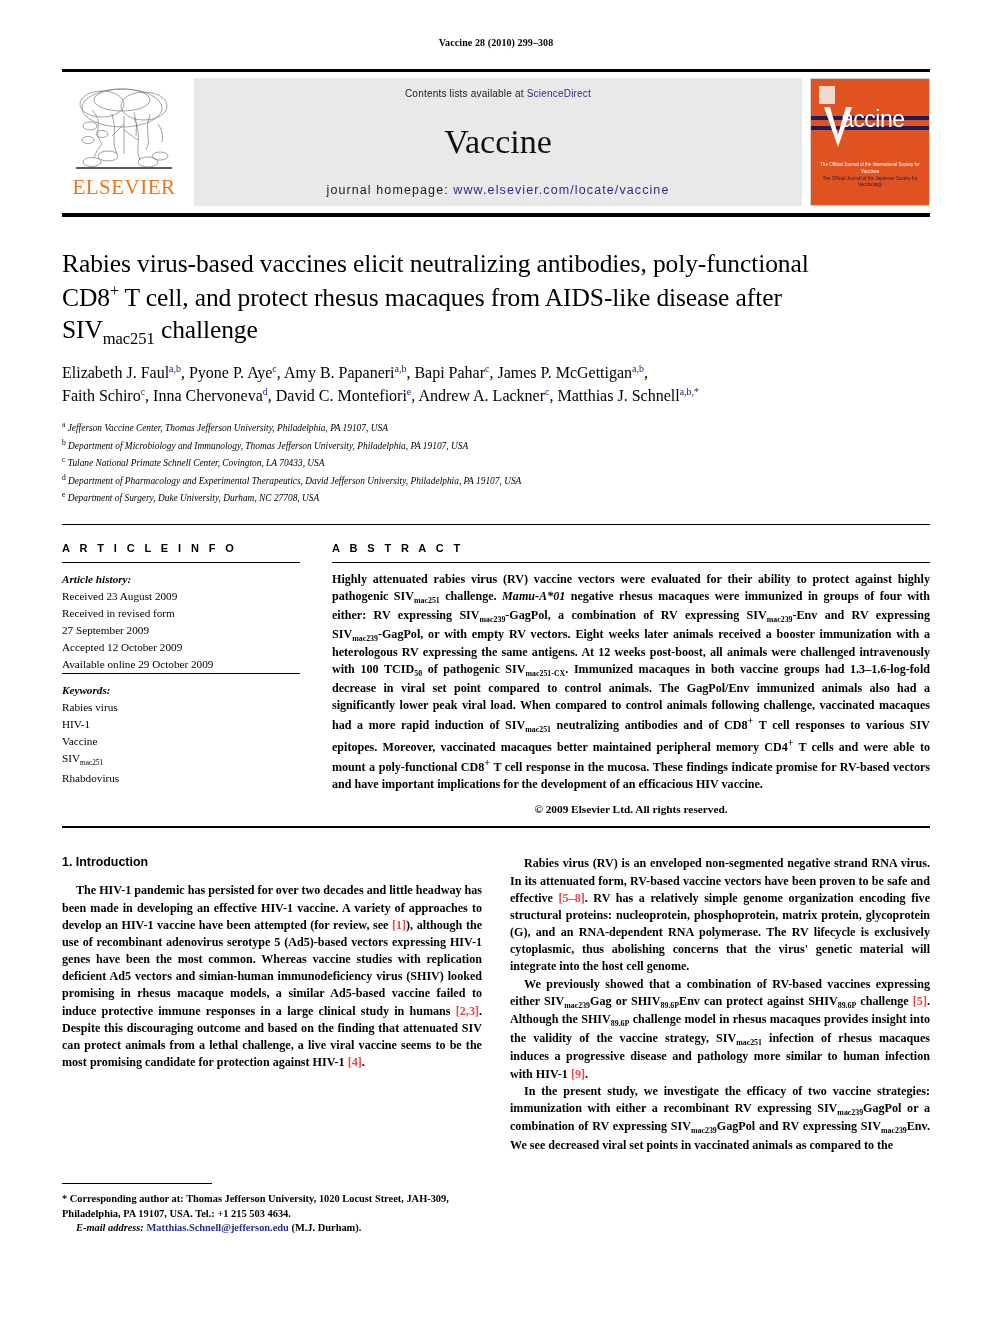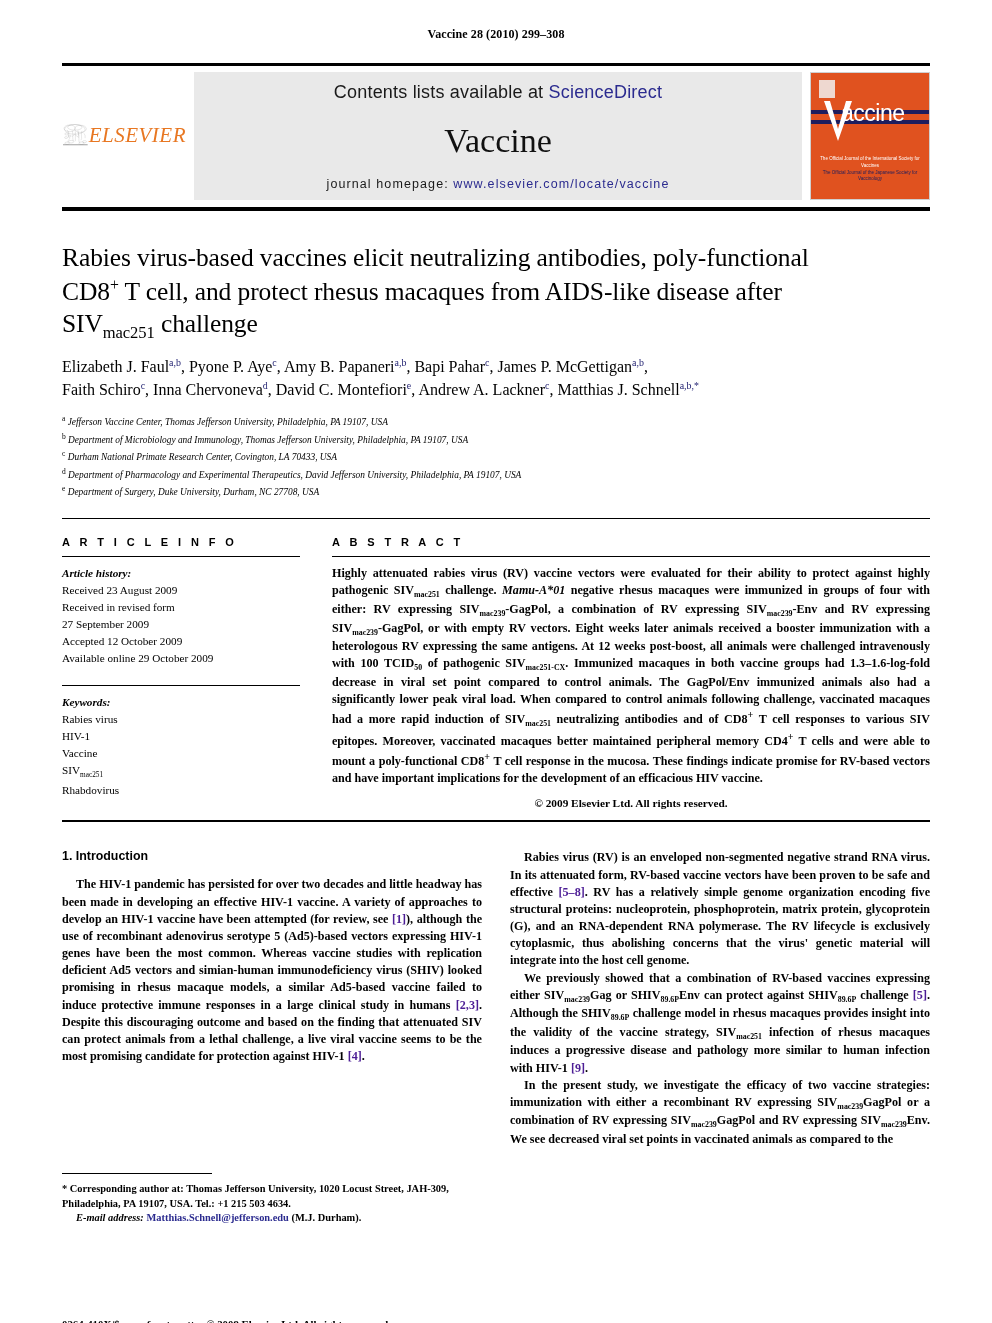--- a/index.html
+++ b/index.html
@@ -18,42 +18,42 @@
   .page {
     position: relative;
     width: 992px;
     height: 1323px;
     padding: 0;
     box-sizing: border-box;
   }
   
   .running-head {
     text-align: center;
-    font-size: 12px;
-    font-weight: bold;
-    margin-top: 27px;
+    font-size: 10px;
+    font-weight: bold;
+    margin-top: 37px;
     letter-spacing: 0.1px;
   }
   
   .masthead {
     margin: 21px 62px 0 62px;
     border-top: 3px solid #000;
     padding-top: 6px;
     display: flex;
     align-items: stretch;
     height: 128px;
   }
   .elsevier-logo {
     width: 124px;
     flex: 0 0 124px;
     display: flex;
+    flex-direction: column;
     align-items: center;
     justify-content: center;
     padding-bottom: 2px;
-    font-style: italic;
   }
   .elsevier-tree {
     width: 104px;
     height: 92px;
   }
   .elsevier-word {
     font-family: "Liberation Serif", serif;
     color: #E87722;
     font-size: 21px;
     letter-spacing: 0.5px;
@@ -66,21 +66,21 @@
     background: #e9e9e9;
     display: flex;
     flex-direction: column;
     justify-content: space-between;
     align-items: center;
     padding: 10px 0 9px 0;
     margin: 0 8px;
   }
   .contents-line {
     font-family: "Liberation Sans", sans-serif;
-    font-size: 18px;
+    font-size: 10px;
     color: #1a1a1a;
     letter-spacing: 0.2px;
   }
   .contents-line .sd {
     color: #2b2b8f;
   }
   .journal-title {
     font-family: "Liberation Serif", serif;
     font-size: 34px;
     color: #111;
@@ -221,21 +221,20 @@
   .info-group {
     font-size: 11.2px;
     line-height: 1.52;
     font-family: "Liberation Serif", serif;
   }
   .info-group .lbl {
     font-style: italic;
     font-weight: bold;
   }
   .info-group.keywords {
-    margin-top: 18px;
   }
   .abstract-text {
     font-size: 12.1px;
     line-height: 1.42;
     text-align: justify;
     font-family: "Liberation Serif", serif;
     font-weight: bold;
   }
   .abstract-text em { font-style: italic; }
   .copyright {
@@ -266,21 +265,21 @@
   .bodytext {
     font-size: 12.1px;
     line-height: 1.42;
     text-align: justify;
     font-weight: bold;
     margin: 0;
   }
   .bodytext + .bodytext { text-indent: 14px; margin-top: 0; }
   .p-indent { text-indent: 14px; }
   a.ref, .ref {
-    color: #4c1d95;
+    color: #ef4444;
     text-decoration: none;
   }
   
   .footnotes {
     position: absolute;
     left: 62px;
     top: 1146px;
     width: 424px;
     font-family: "Liberation Serif", serif;
   }
@@ -385,21 +384,21 @@
       <span>SIV</span><sub>mac251</sub><span> challenge</span>
     </h1>
 
     <div class="authors">
       <span><span>Elizabeth J. Faul</span><sup>a,b</sup></span><span>, </span><span><span>Pyone P. Aye</span><sup>c</sup></span><span>, </span><span><span>Amy B. Papaneri</span><sup>a,b</sup></span><span>, </span><span><span>Bapi Pahar</span><sup>c</sup></span><span>, </span><span><span>James P. McGettigan</span><sup>a,b</sup></span><span>, </span><br><span><span>Faith Schiro</span><sup>c</sup></span><span>, </span><span><span>Inna Chervoneva</span><sup>d</sup></span><span>, </span><span><span>David C. Montefiori</span><sup>e</sup></span><span>, </span><span><span>Andrew A. Lackner</span><sup>c</sup></span><span>, </span><span><span>Matthias J. Schnell</span><sup>a,b,*</sup></span>
     </div>
 
     <div class="affiliations">
       <div><sup>a</sup> <span>Jefferson Vaccine Center, Thomas Jefferson University, Philadelphia, PA 19107, USA</span></div>
       <div><sup>b</sup> <span>Department of Microbiology and Immunology, Thomas Jefferson University, Philadelphia, PA 19107, USA</span></div>
-      <div><sup>c</sup> <span>Durham National Primate Research Center, Covington, LA 70433, USA</span></div>
+      <div><sup>c</sup> <span>Tulane National Primate Schnell Center, Covington, LA 70433, USA</span></div>
       <div><sup>d</sup> <span>Department of Pharmacology and Experimental Therapeutics, David Jefferson University, Philadelphia, PA 19107, USA</span></div>
       <div><sup>e</sup> <span>Department of Surgery, Duke University, Durham, NC 27708, USA</span></div>
     </div>
   </div>
 
   <div class="info-abstract">
 
     <div class="col-info">
       <div class="sec-head">A R T I C L E   I N F O</div>
       <div class="thin-rule"></div>

